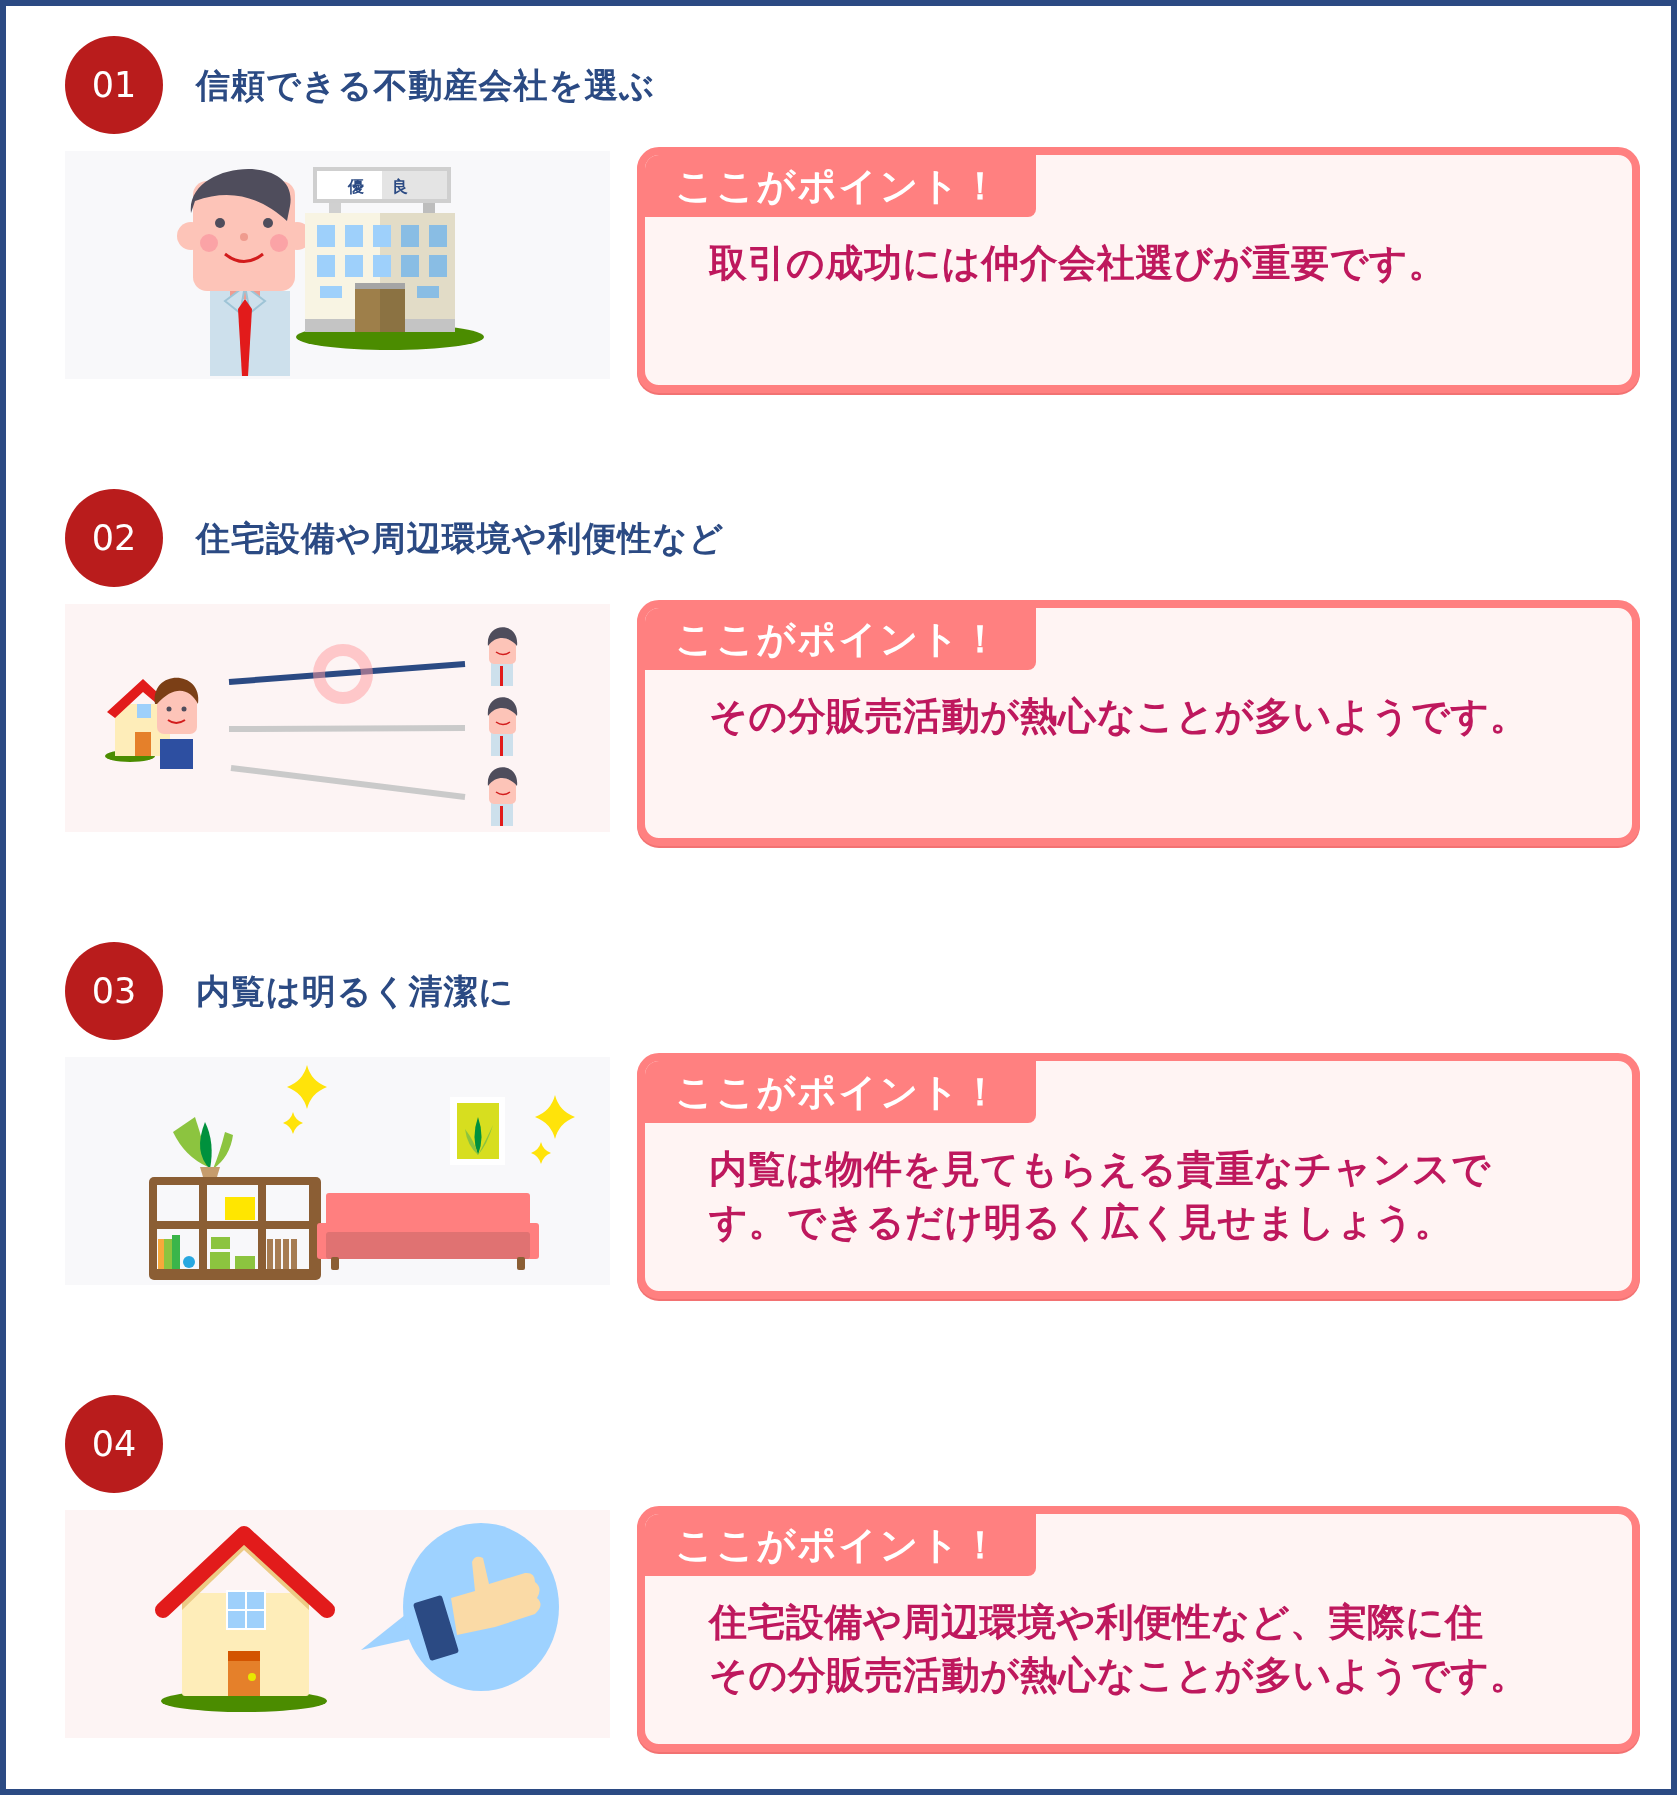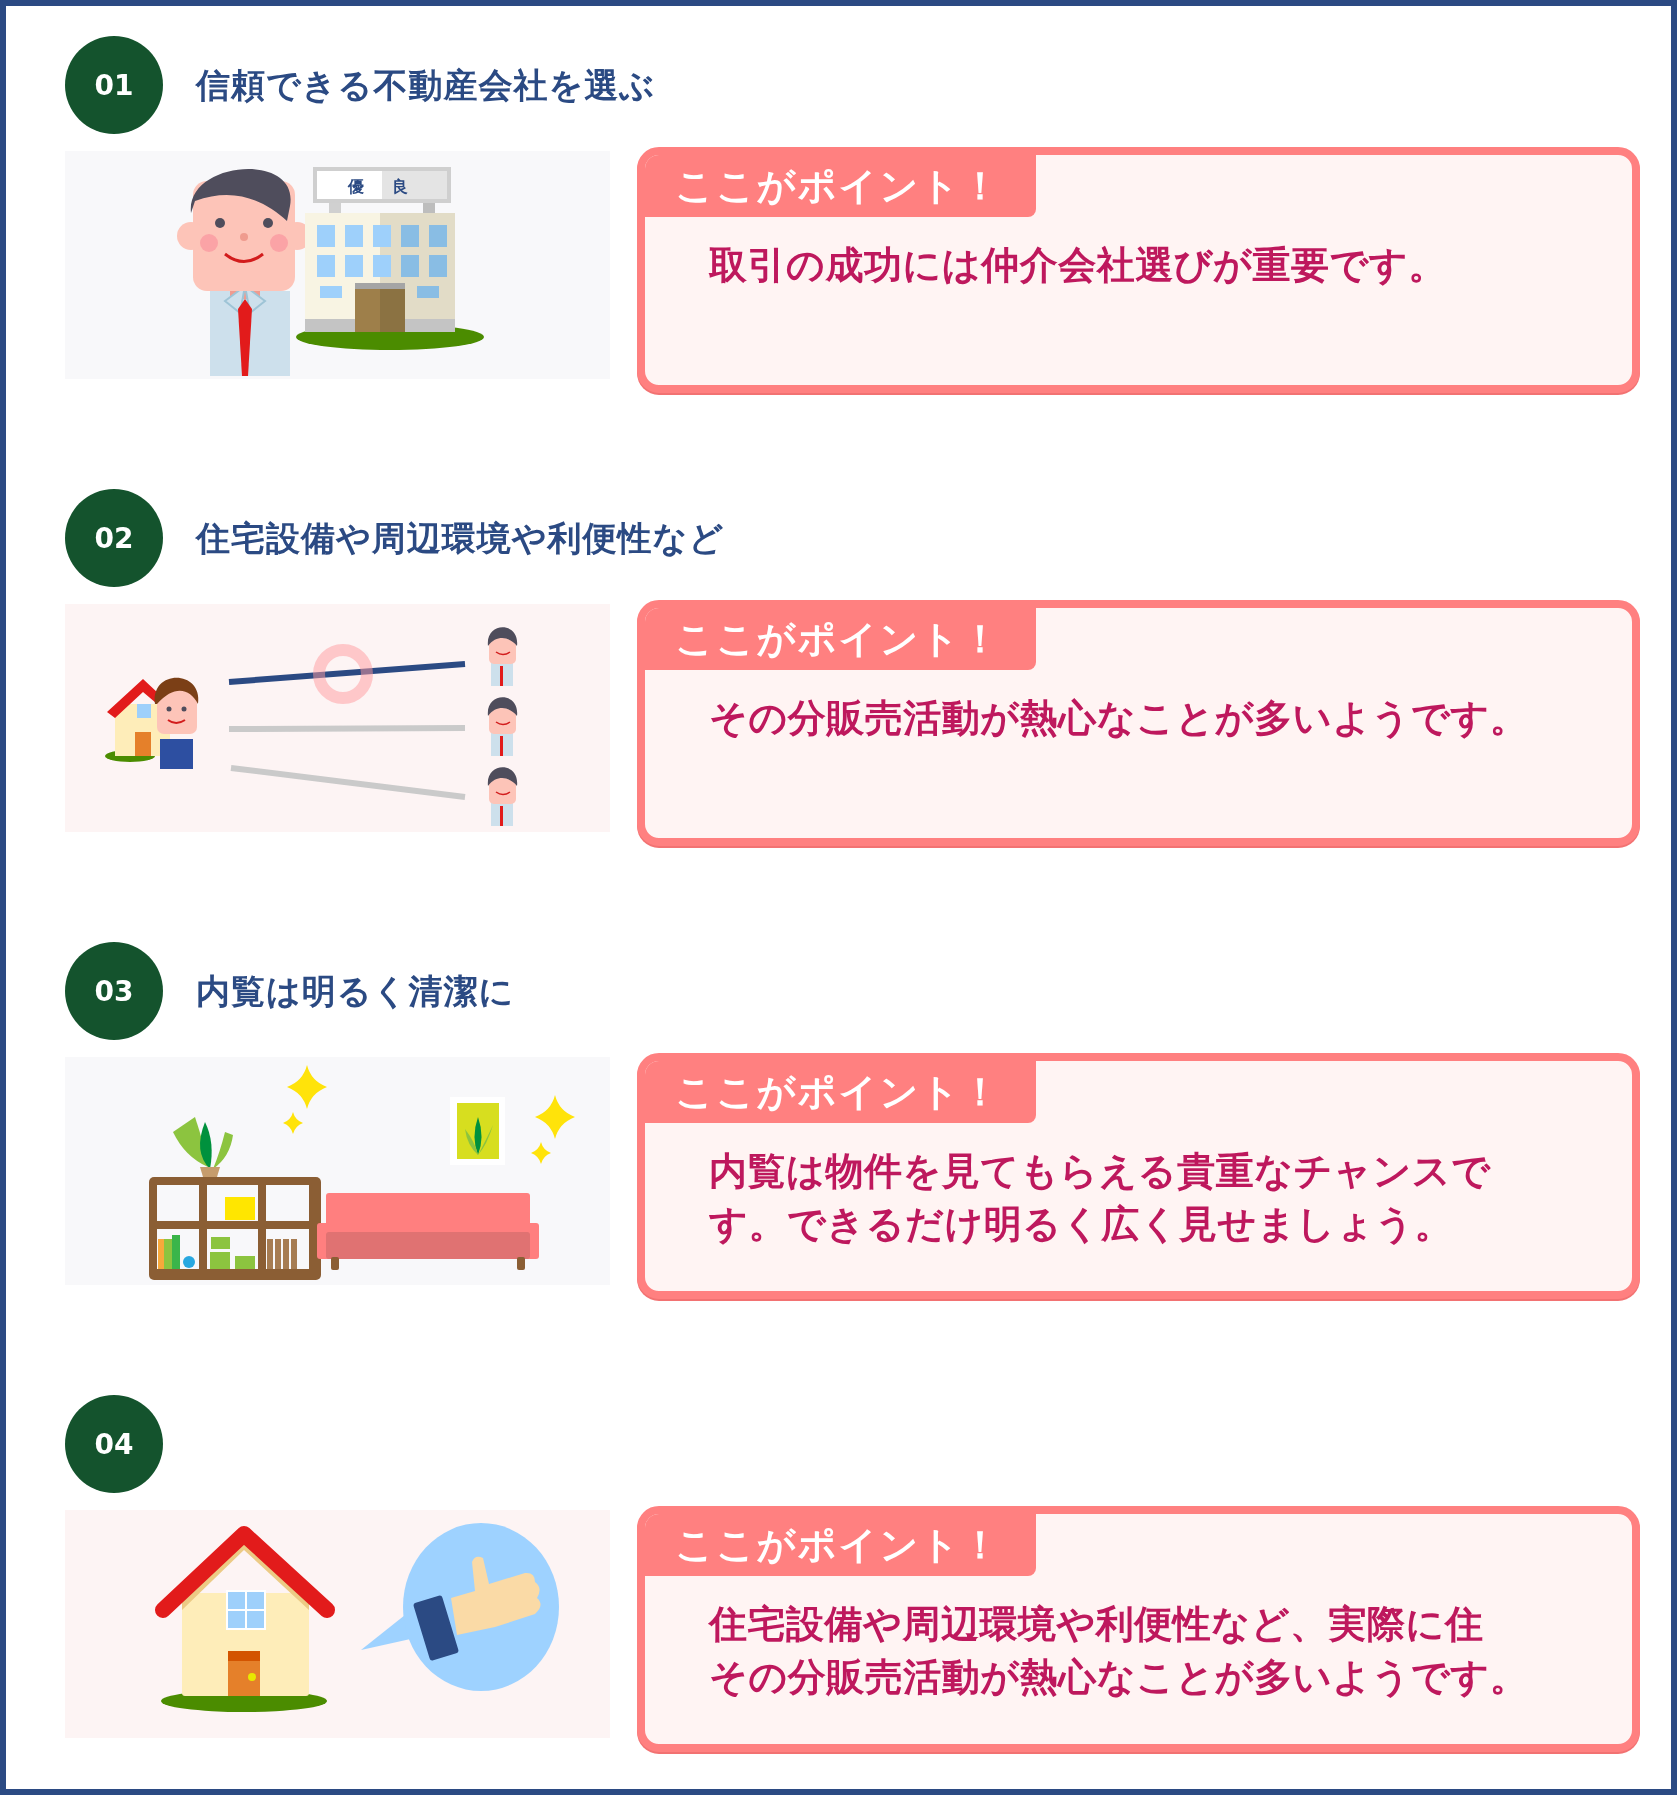--- a/index.html
+++ b/index.html
@@ -10,40 +10,41 @@
   }
   .frame {
     position: absolute; left: 0; top: 0;
     width: 1677px; height: 1795px; box-sizing: border-box;
     border: 6px solid #2b4a83; background: #ffffff;
   }
   .section { position: absolute; left: 0; width: 1677px; height: 453px; }
   .num-circle {
     position: absolute; left: 59px; top: 30px;
     width: 98px; height: 98px; border-radius: 50%;
-    background: #14532d; color: #ffffff;
+    background: #b91c1c; color: #ffffff;
     display: flex; align-items: center; justify-content: center;
-    font-size: 28px; font-weight: bold; letter-spacing: 0px;
+    font-size: 35px; font-weight: normal; letter-spacing: 0px;
   }
   .heading {
     position: absolute; left: 190px; top: 44px;
     font-size: 34px; font-weight: bold; color: #2b4a83;
     line-height: 70px; white-space: nowrap; letter-spacing: 1px;
   }
   .panel {
     position: absolute; left: 59px; top: 145px;
     width: 545px; height: 228px; overflow: hidden;
   }
   .panel svg { display: block; }
   .box {
     position: absolute; left: 631px; top: 141px;
     width: 1003px; height: 246px; box-sizing: border-box;
     border: 8px solid #ff8080; border-radius: 22px;
     background: #fff4f3; overflow: hidden;
     box-shadow: 0 2px 0 #f27272;
+    font-family: Liberation Mono, monospace;
   }
   .tab {
     position: absolute; left: 0; top: 0;
     width: 391px; height: 62px;
     background: #ff8080; border-bottom-right-radius: 8px;
     color: #ffffff; font-size: 38px; font-weight: bold;
     display: flex; align-items: center; padding-left: 30px; box-sizing: border-box;
     letter-spacing: 2px;
   }
   .body-text {

